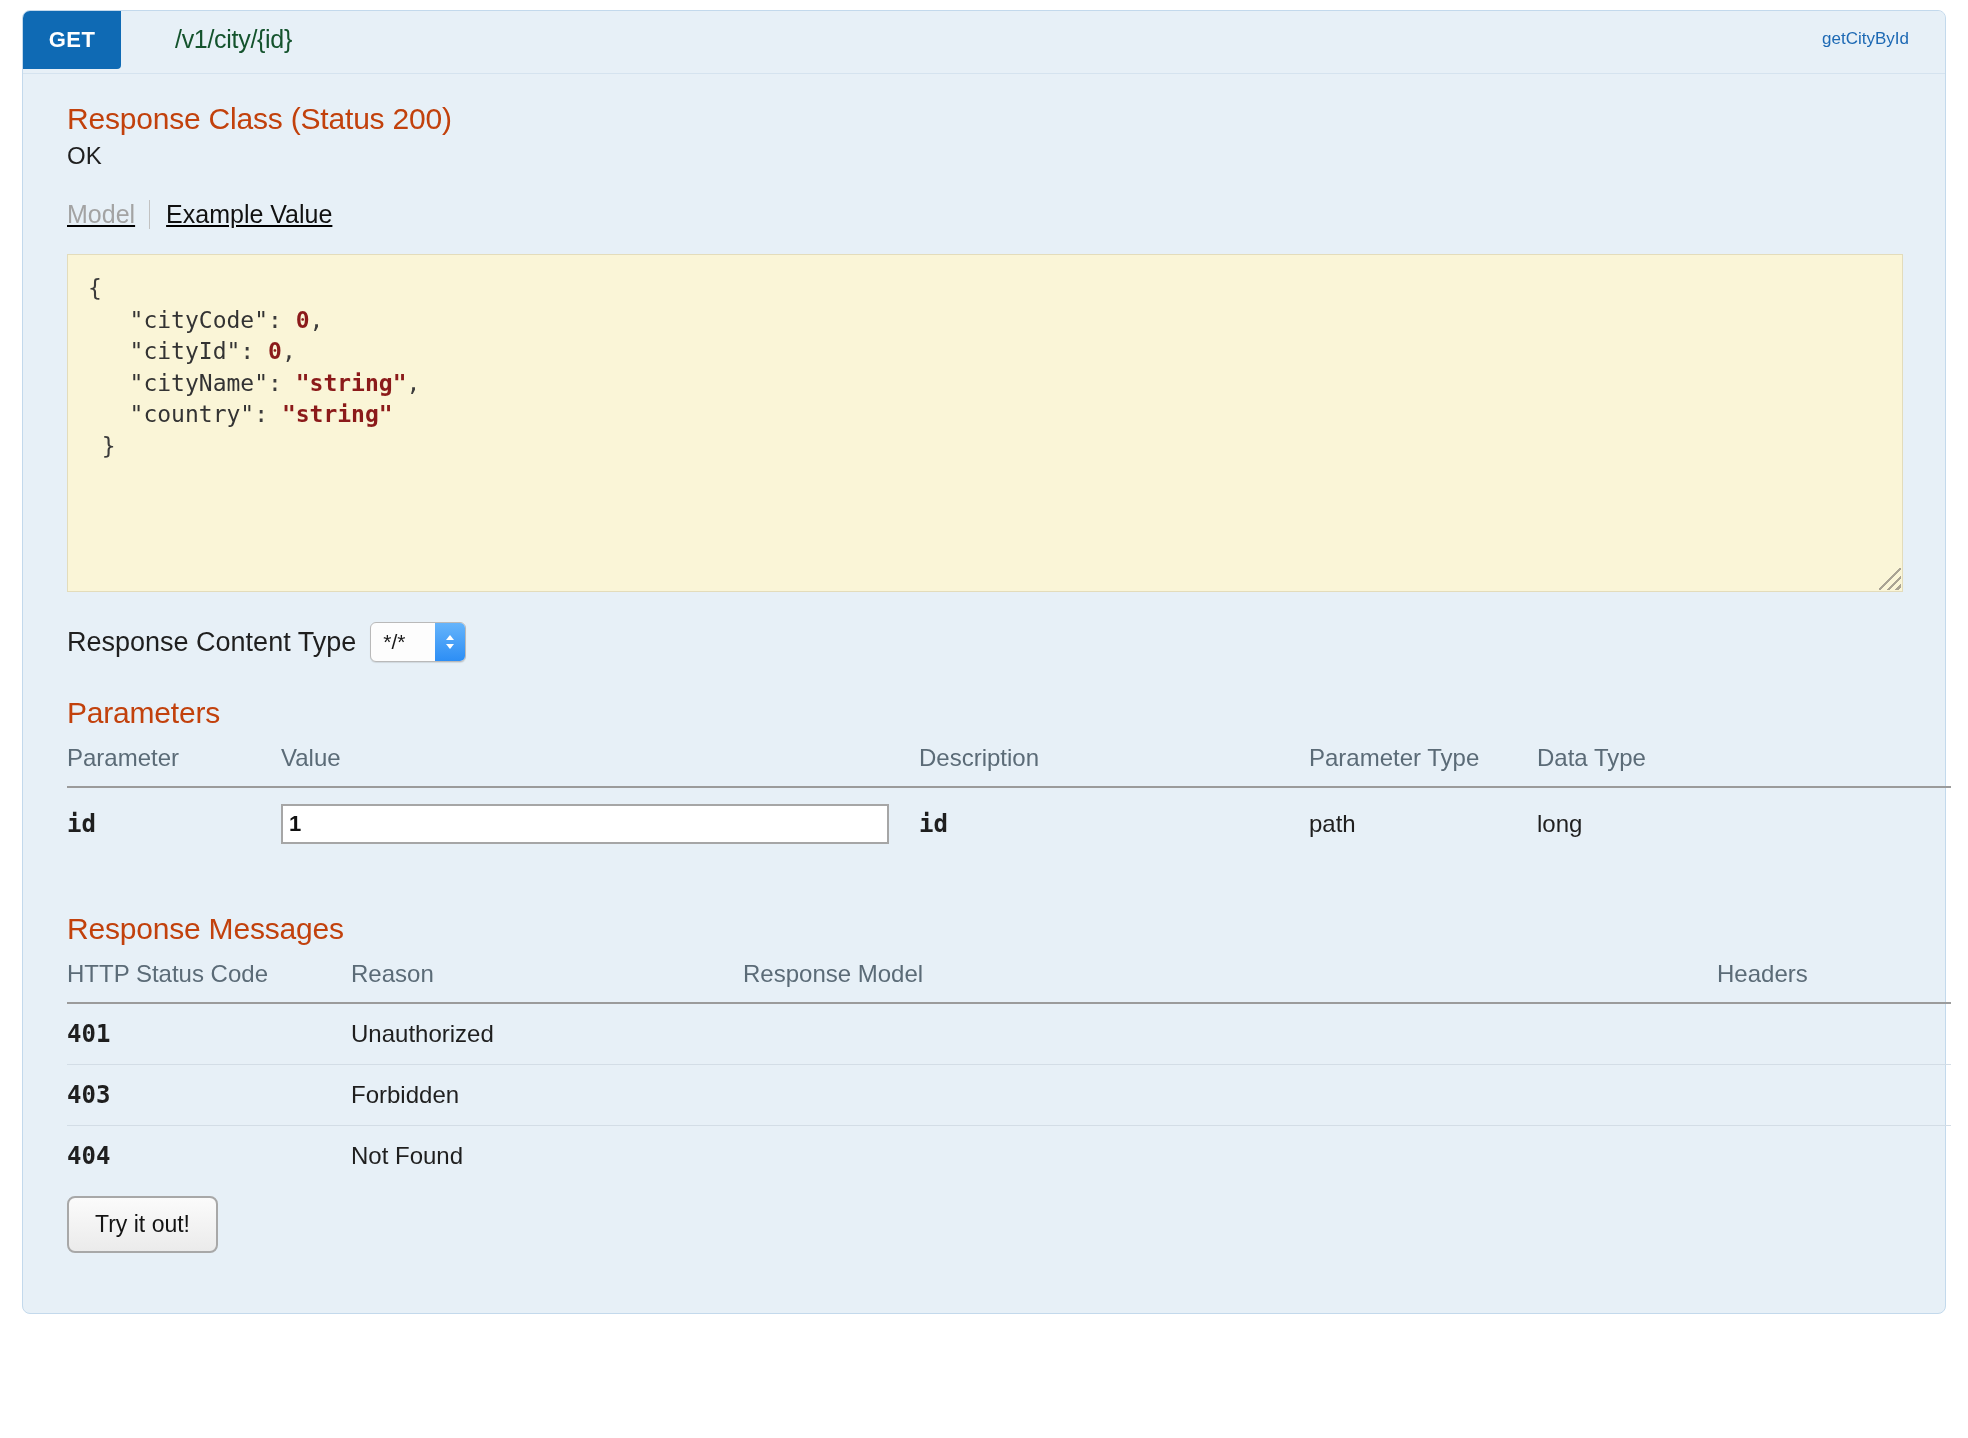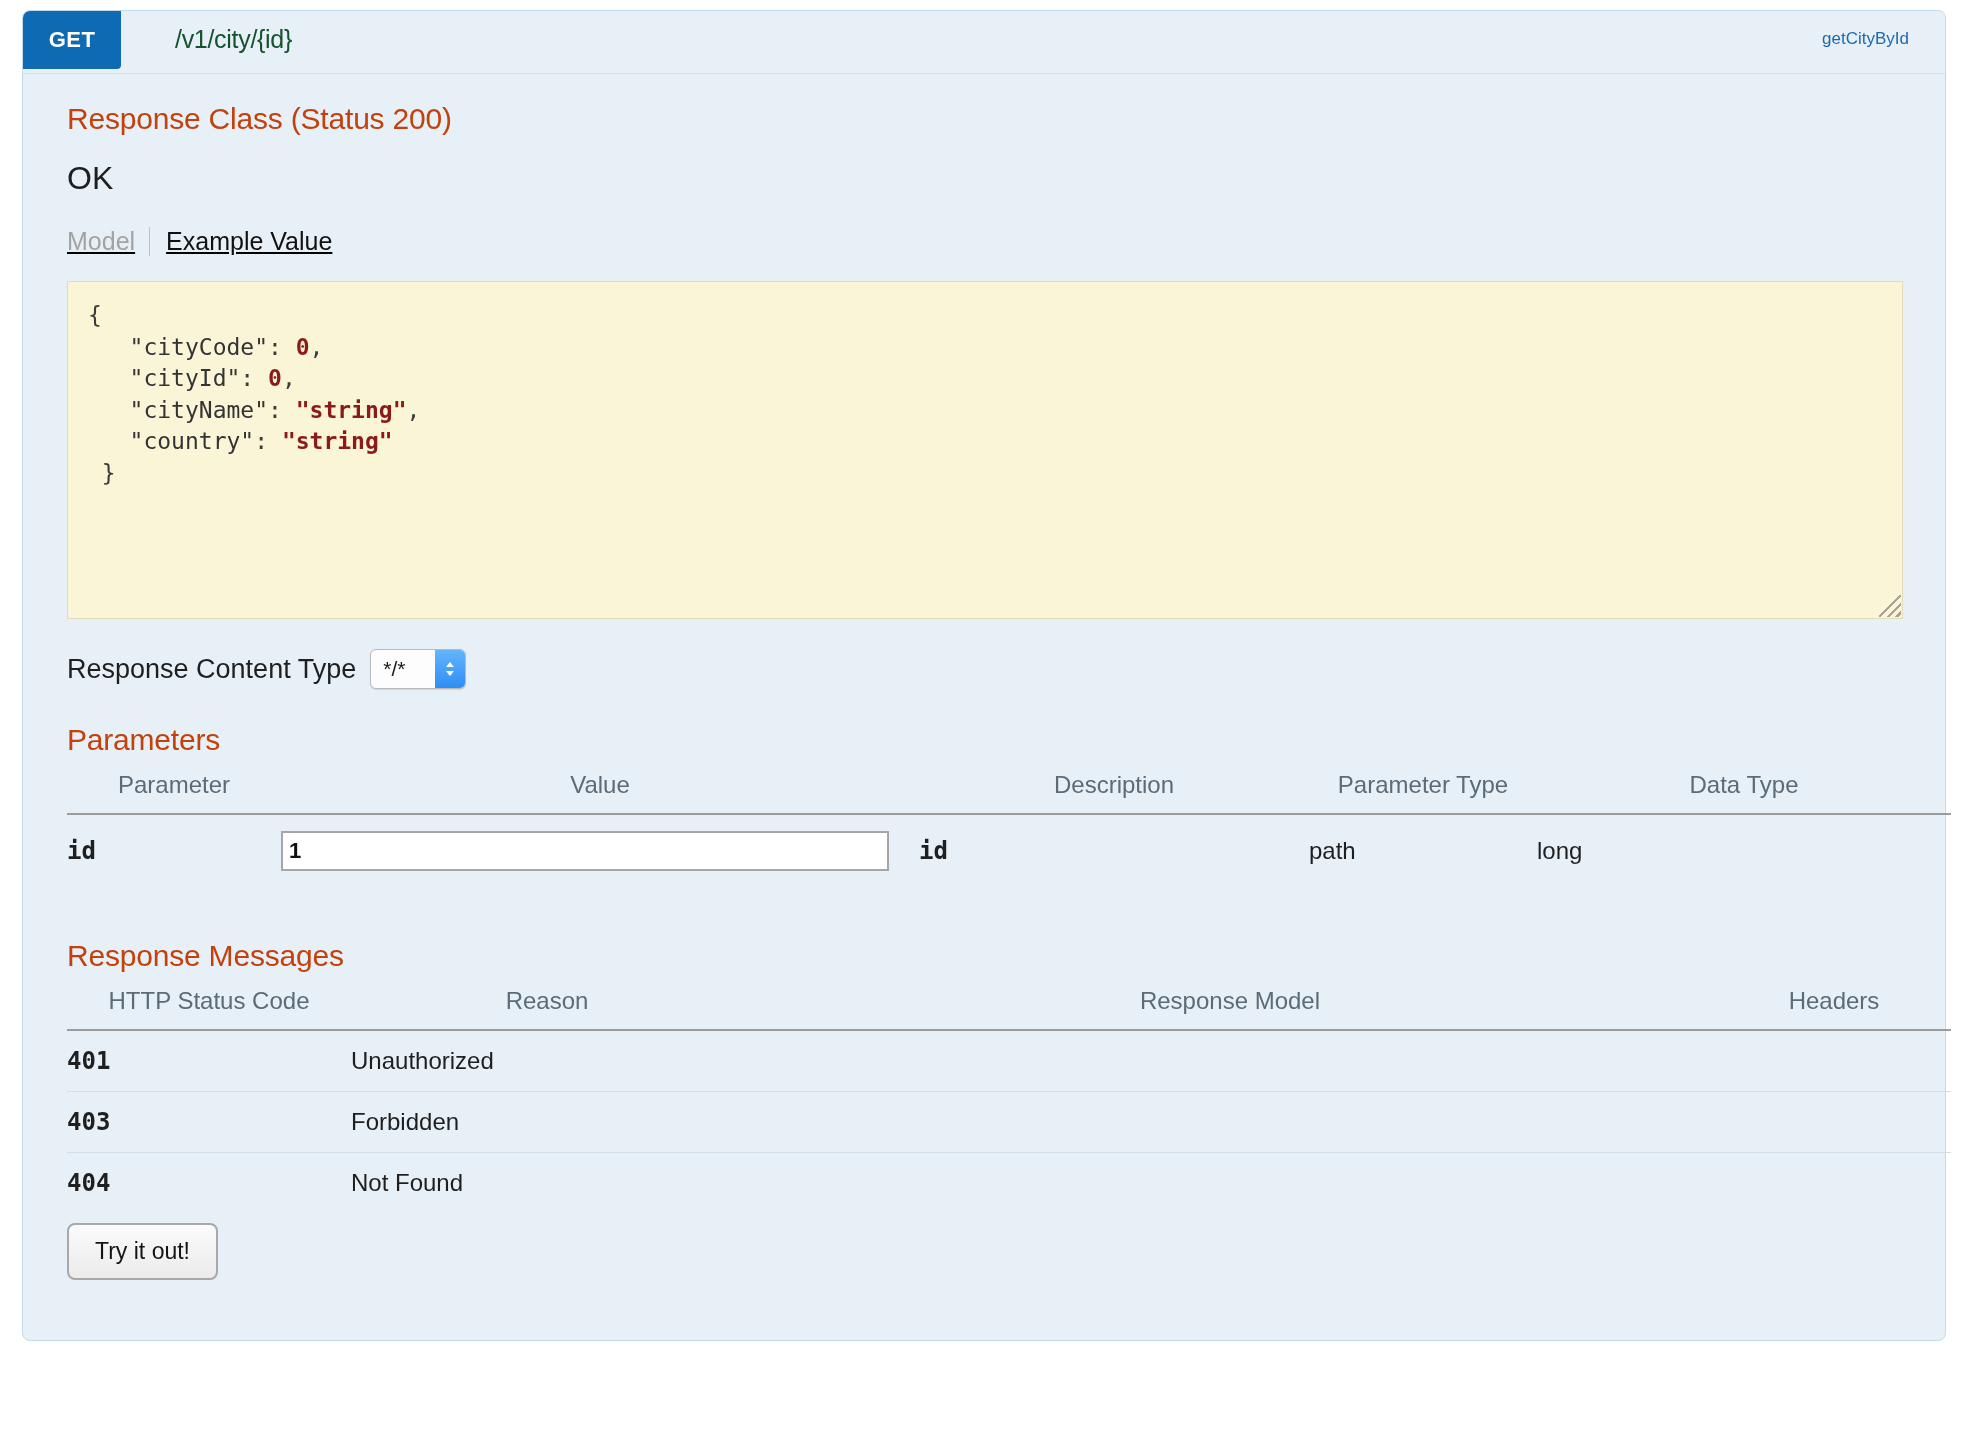--- a/index.html
+++ b/index.html
@@ -82,23 +82,23 @@
     color: #c2410c;
     font-size: 30px;
     margin: 0;
     font-weight: normal;
     letter-spacing: -0.2px;
   }
   .response-class-title {
     padding-top: 28px;
   }
   .ok-text {
-    font-size: 32px;
+    font-size: 24px;
     color: #1f1f1f;
-    margin-top: 24px;
+    margin-top: 6px;
   }
 
   
   .model-tabs {
     margin-top: 26px;
     display: flex;
     align-items: center;
     height: 36px;
     text-decoration: underline;
   }
@@ -205,21 +205,21 @@
 
   
   .params-title { margin-top: 34px; }
   .table {
     width: 1884px;
     margin-top: 14px;
     border-collapse: collapse;
     table-layout: fixed;
   }
   .table th {
-    text-align: center;
+    text-align: left;
     font-weight: normal;
     font-size: 24px;
     color: #5b6b77;
     padding: 0 0 14px 0;
   }
   .table thead tr {
     border-bottom: 2px solid #9b9b9b;
   }
   .table td {
     font-size: 24px;

